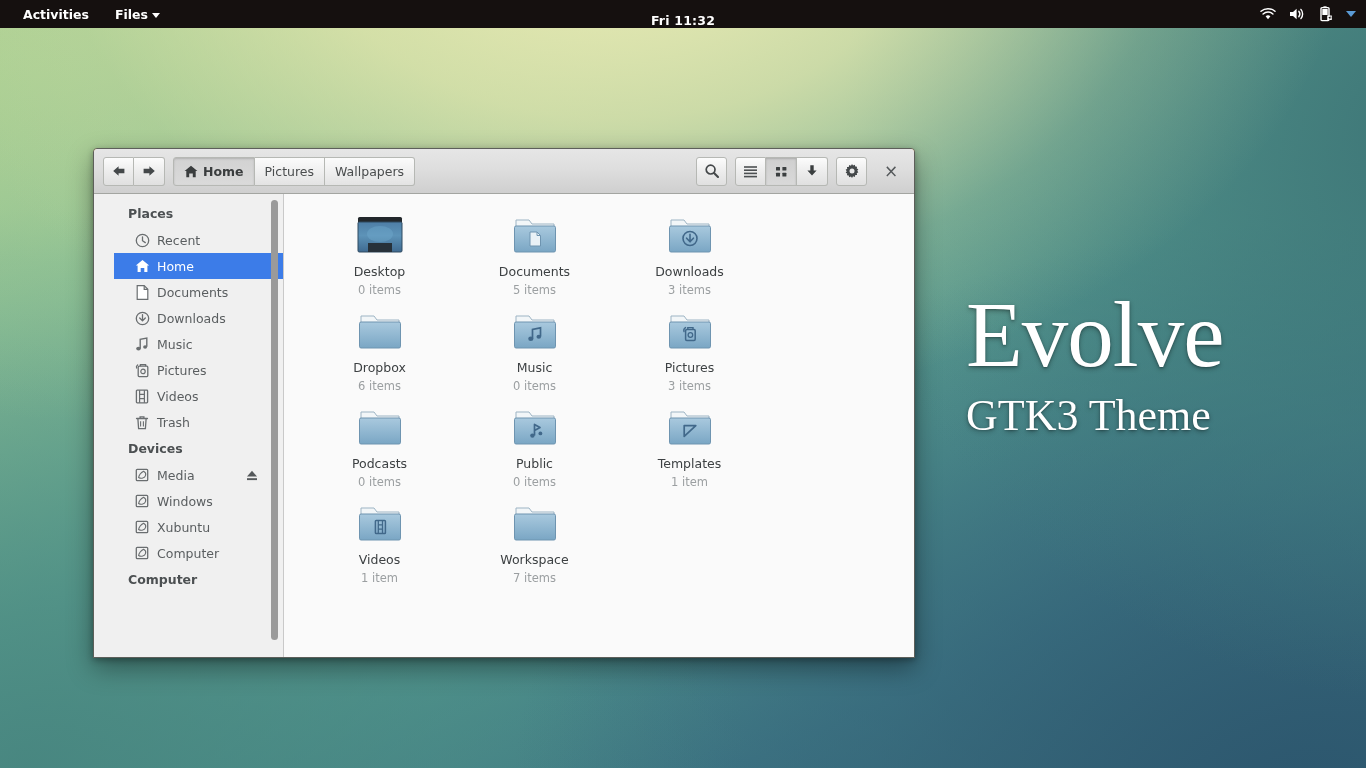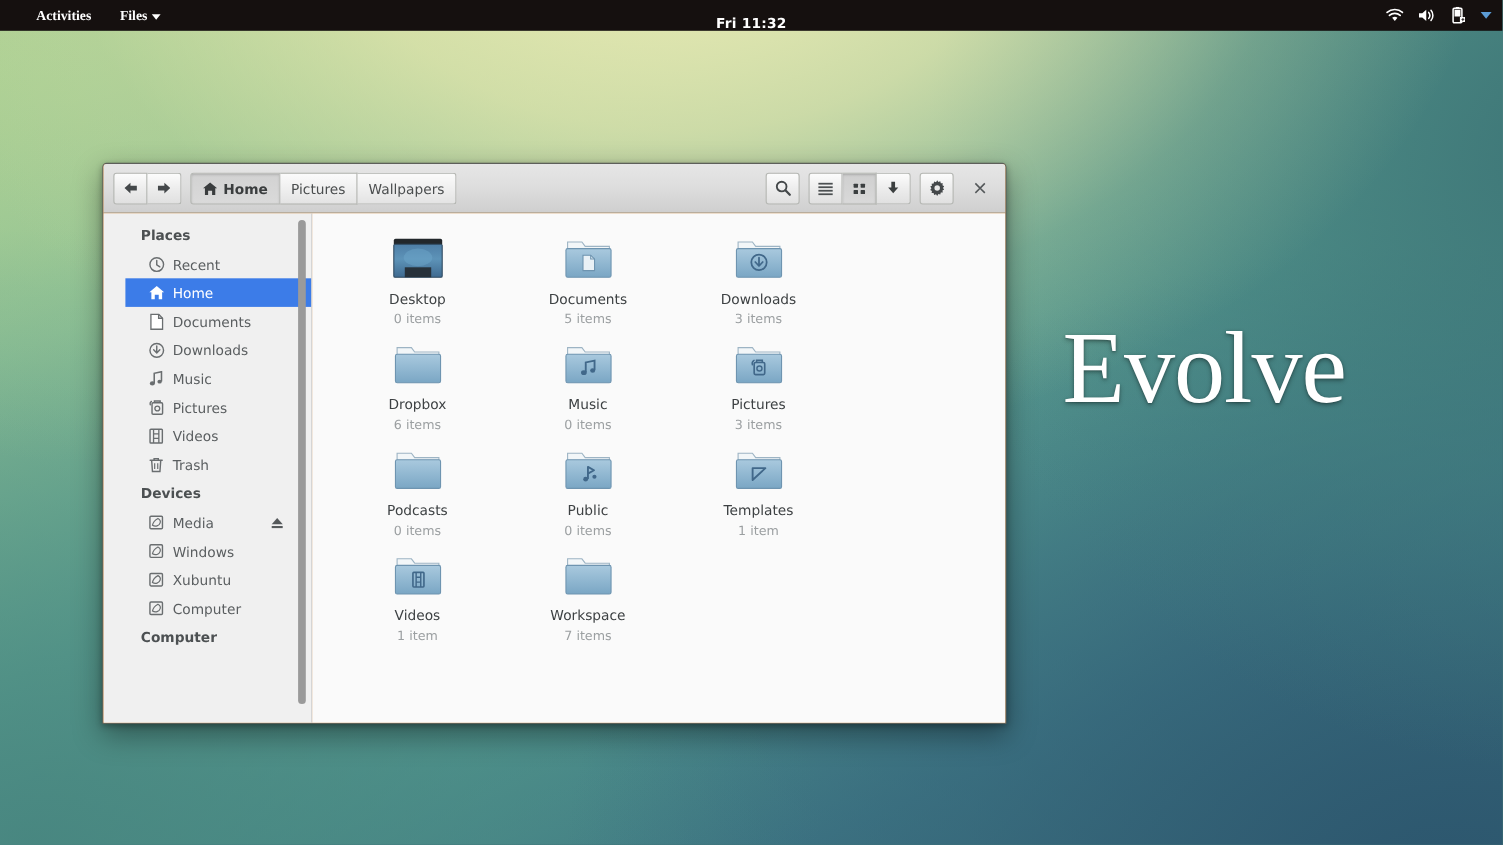--- a/index.html
+++ b/index.html
@@ -23,21 +23,21 @@
   }
 
   
   #topbar{
     position:absolute; left:0; top:0; width:1366px; height:28px;
     background:#15100f; color:#ffffff;
     display:flex; align-items:center;
     font-size:12.5px; font-weight:bold;
     z-index:40;
   }
-  #topbar .tb-left{ display:flex; align-items:center; padding-left:30px; gap:20px;font-family:Liberation Serif, serif; }
+  #topbar .tb-left{ display:flex; align-items:center; padding-left:20px; gap:20px; }
   .tb-item{ display:flex; align-items:center; gap:4px; color:#ffffff; padding:2px 3px; }
   .tri-down{
     width:0;height:0;border-left:4.5px solid transparent;border-right:4.5px solid transparent;
     border-top:5px solid #ffffff; display:inline-block; margin-top:2px;
   }
   #clock{
     position:absolute; left:0; right:0; top:0; height:40px;
     display:flex; align-items:center; justify-content:center;
     font-size:12.5px; font-weight:bold; letter-spacing:0.2px;
     pointer-events:none;
@@ -211,20 +211,21 @@
       </svg>
     </span>
     <span class="ic">
       <span class="tri-down-blue"></span>
     </span>
   </div>
 </div>
 
 <div id="watermark">
   <div id="wm-title">Evolve</div>
+  <div id="wm-sub">GTK3 Theme</div>
 </div>
 
 <div id="fm-window">
 
   <div id="titlebar">
 
     <div class="navgroup">
       <div class="btn">
         <svg width="16" height="14" viewBox="0 0 16 14">
           <path d="M7.6 2.2 L2.2 7 L7.6 11.8 V9.2 H13.4 V4.8 H7.6 Z" fill="#44484a"></path>

